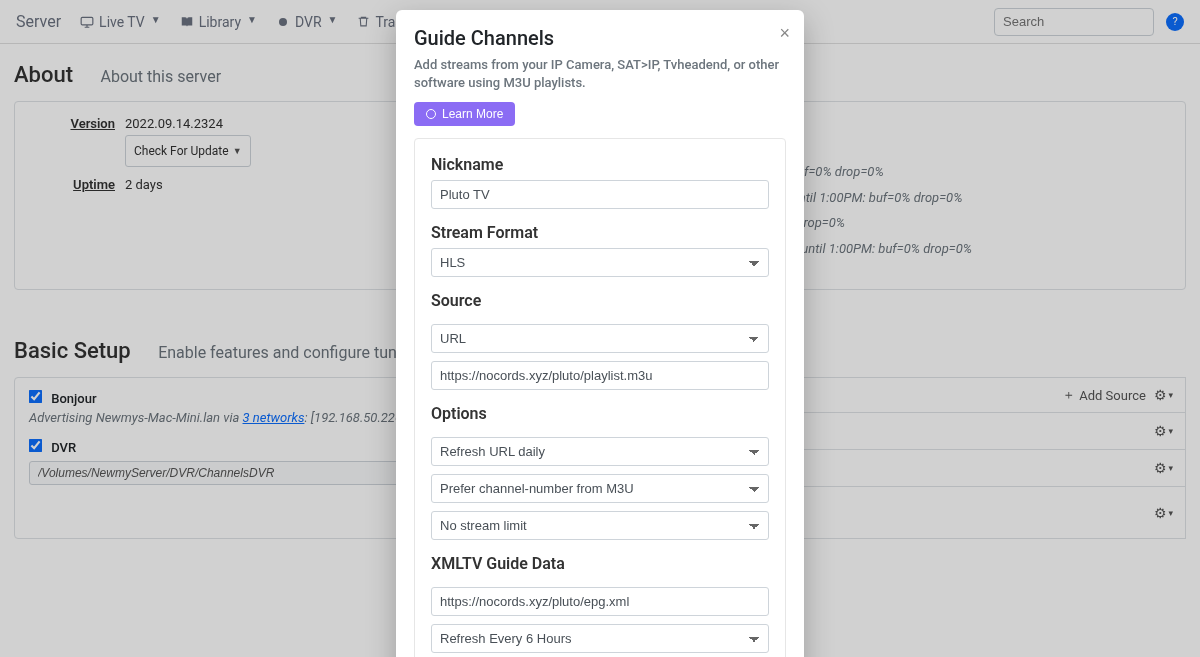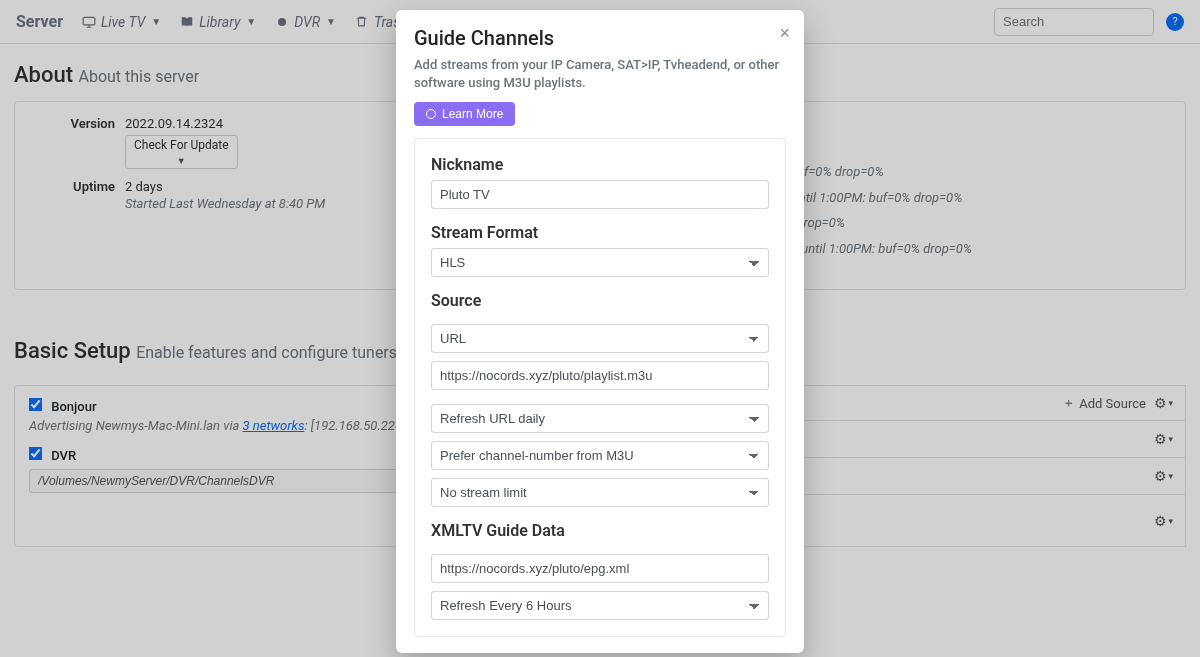--- a/index.html
+++ b/index.html
@@ -15,24 +15,24 @@
   }
   
   .navbar {
     display: flex;
     align-items: center;
     padding: 8px 16px;
     border-bottom: 1px solid #e0e0e0;
     background: #fff;
     height: 44px;
   }
-  .navbar .brand { color: #6b7280; font-weight: 700; margin-right: 18px; font-size: 16px; }
+  .navbar .brand { color: #6b7280; font-weight: 400; margin-right: 18px; font-size: 16px; }
   .nav-item {
-    display: inline-flex; align-items: center; gap: 4px;
-    color: #6b7280; margin-right: 18px; font-size: 14px; cursor: pointer; font-style: italic;
+    display: inline-flex; align-items: flex-start; gap: 4px;
+    color: #6b7280; margin-right: 18px; font-size: 14px; cursor: pointer;
   }
   .nav-item .caret { font-size: 10px; margin-left: 2px; color: #6b7280; }
   .nav-icon { display: inline-flex; width:16px; height:16px; align-items:center; justify-content:center; }
   .search-box {
     margin-left: auto;
     width: 160px;
     height: 28px;
     border: 1px solid #ced4da;
     border-radius: 4px;
     padding: 0 8px;
@@ -42,52 +42,52 @@
   }
   .help-circle {
     width: 18px; height: 18px; border-radius: 50%;
     background: #0d6efd; color: #fff; font-size: 11px;
     display:flex; align-items:center; justify-content:center;
     margin-left: 12px; cursor:pointer;
   }
   
   .page { padding: 18px 14px; }
   .section-title { font-size: 22px; font-weight: 500; color:#333; display:inline; }
-  .section-sub { font-size: 16px; color:#6c757d; font-weight:400; margin-left:2px; }
+  .section-sub { font-size: 16px; color:#6c757d; font-weight:400; margin-left:24px; }
   .card {
     border: 1px solid #dee2e6; border-radius: 4px; background:#fff;
     margin-top: 14px; padding: 14px 16px;
   }
   
   .status-grid { display:flex; gap:40px; }
   .status-left { flex:0 0 360px; }
   .status-right { flex:1; }
   .kv-row { display:flex; margin-bottom: 10px; }
-  .kv-label { flex:0 0 84px; text-align:right; font-weight:600; color:#333; font-size:13px; }
+  .kv-label { flex:0 0 84px; text-align:right; font-weight:600; color:#333; font-size:13px;text-decoration:underline; }
   .kv-val { flex:1; padding-left:10px; color:#333; font-size:13px; }
   .kv-sub { color:#6c757d; font-style: italic; font-size:13px; margin-top:2px; }
   .btn-sm {
     display:inline-flex; align-items:center; gap:4px;
     border:1px solid #ced4da; background:#fff; color:#333;
-    font-size:12px; padding:2px 8px; border-radius:3px; cursor:pointer;flex-direction:column;
+    font-size:12px; padding:8px 8px; border-radius:3px; cursor:pointer;
   }
   .btn-sm .caret { font-size:9px; color:#555; }
   .disk-bar {
     width: 270px; height: 18px; background:#e9ecef; border-radius:2px;
     position:relative; overflow:hidden;
   }
   .disk-fill {
     position:absolute; left:0; top:0; bottom:0;
     background:#0d6efd;
     display:flex; align-items:center; justify-content:center;
     color:#fff; font-size:11px;
   }
   .activity-line { color:#6c757d; font-style:italic; font-size:13px; margin-bottom:8px; line-height:1.35; }
   
-  .setup-row { display:flex; gap:24px; margin-top:22px; }
+  .setup-row { display:flex; gap:24px; margin-top:14px; }
   .setup-col { flex:1; border:1px solid #dee2e6; border-radius:4px; background:#fff; padding:12px 14px; font-size:13px; }
   .checkbox { accent-color:#0d6efd; margin-right:6px; transform:scale(1.05); }
   .setup-label { font-weight:500; }
   .muted-italic { color:#6c757d; font-style:italic; font-size:13px; margin-top:4px; }
   .path-input {
     width:100%; border:1px solid #ced4da; border-radius:3px;
     padding:4px 8px; font-size:12px; color:#555; background:#f8f9fa; margin-top:6px;font-style:italic;
   }
   .source-list .source-item {
     display:flex; align-items:center; justify-content:space-between;
@@ -223,21 +223,20 @@
               <span>Check For Update</span>
               <span class="caret">▼</span>
             </span>
           </div>
         </div>
       </div>
       <div class="kv-row">
         <div class="kv-label">Uptime</div>
         <div class="kv-val">
           <div>2 days</div>
-          <div class="kv-sub">Started Last Wednesday at 8:40 PM</div>
         </div>
       </div>
     </div>
 
     <div class="status-right">
       <div class="kv-row">
         <div class="kv-label" style="flex-basis:60px;">Disk</div>
         <div class="kv-val">
           <div class="disk-bar">
             <div class="disk-fill" style="width:45.8%">
@@ -355,20 +354,21 @@
 
     <div class="form-group stack">
       <label class="form-label">Source</label>
       <select class="form-select">
         <option>URL</option>
       </select>
       <input class="form-control" value="https://nocords.xyz/pluto/playlist.m3u" style="">
     </div>
 
     <div class="form-group stack">
+      <label class="form-label">Options</label>
       <select class="form-select">
         <option>Refresh URL daily</option>
       </select>
       <select class="form-select">
         <option>Prefer channel-number from M3U</option>
       </select>
       <select class="form-select">
         <option>No stream limit</option>
       </select>
     </div>

